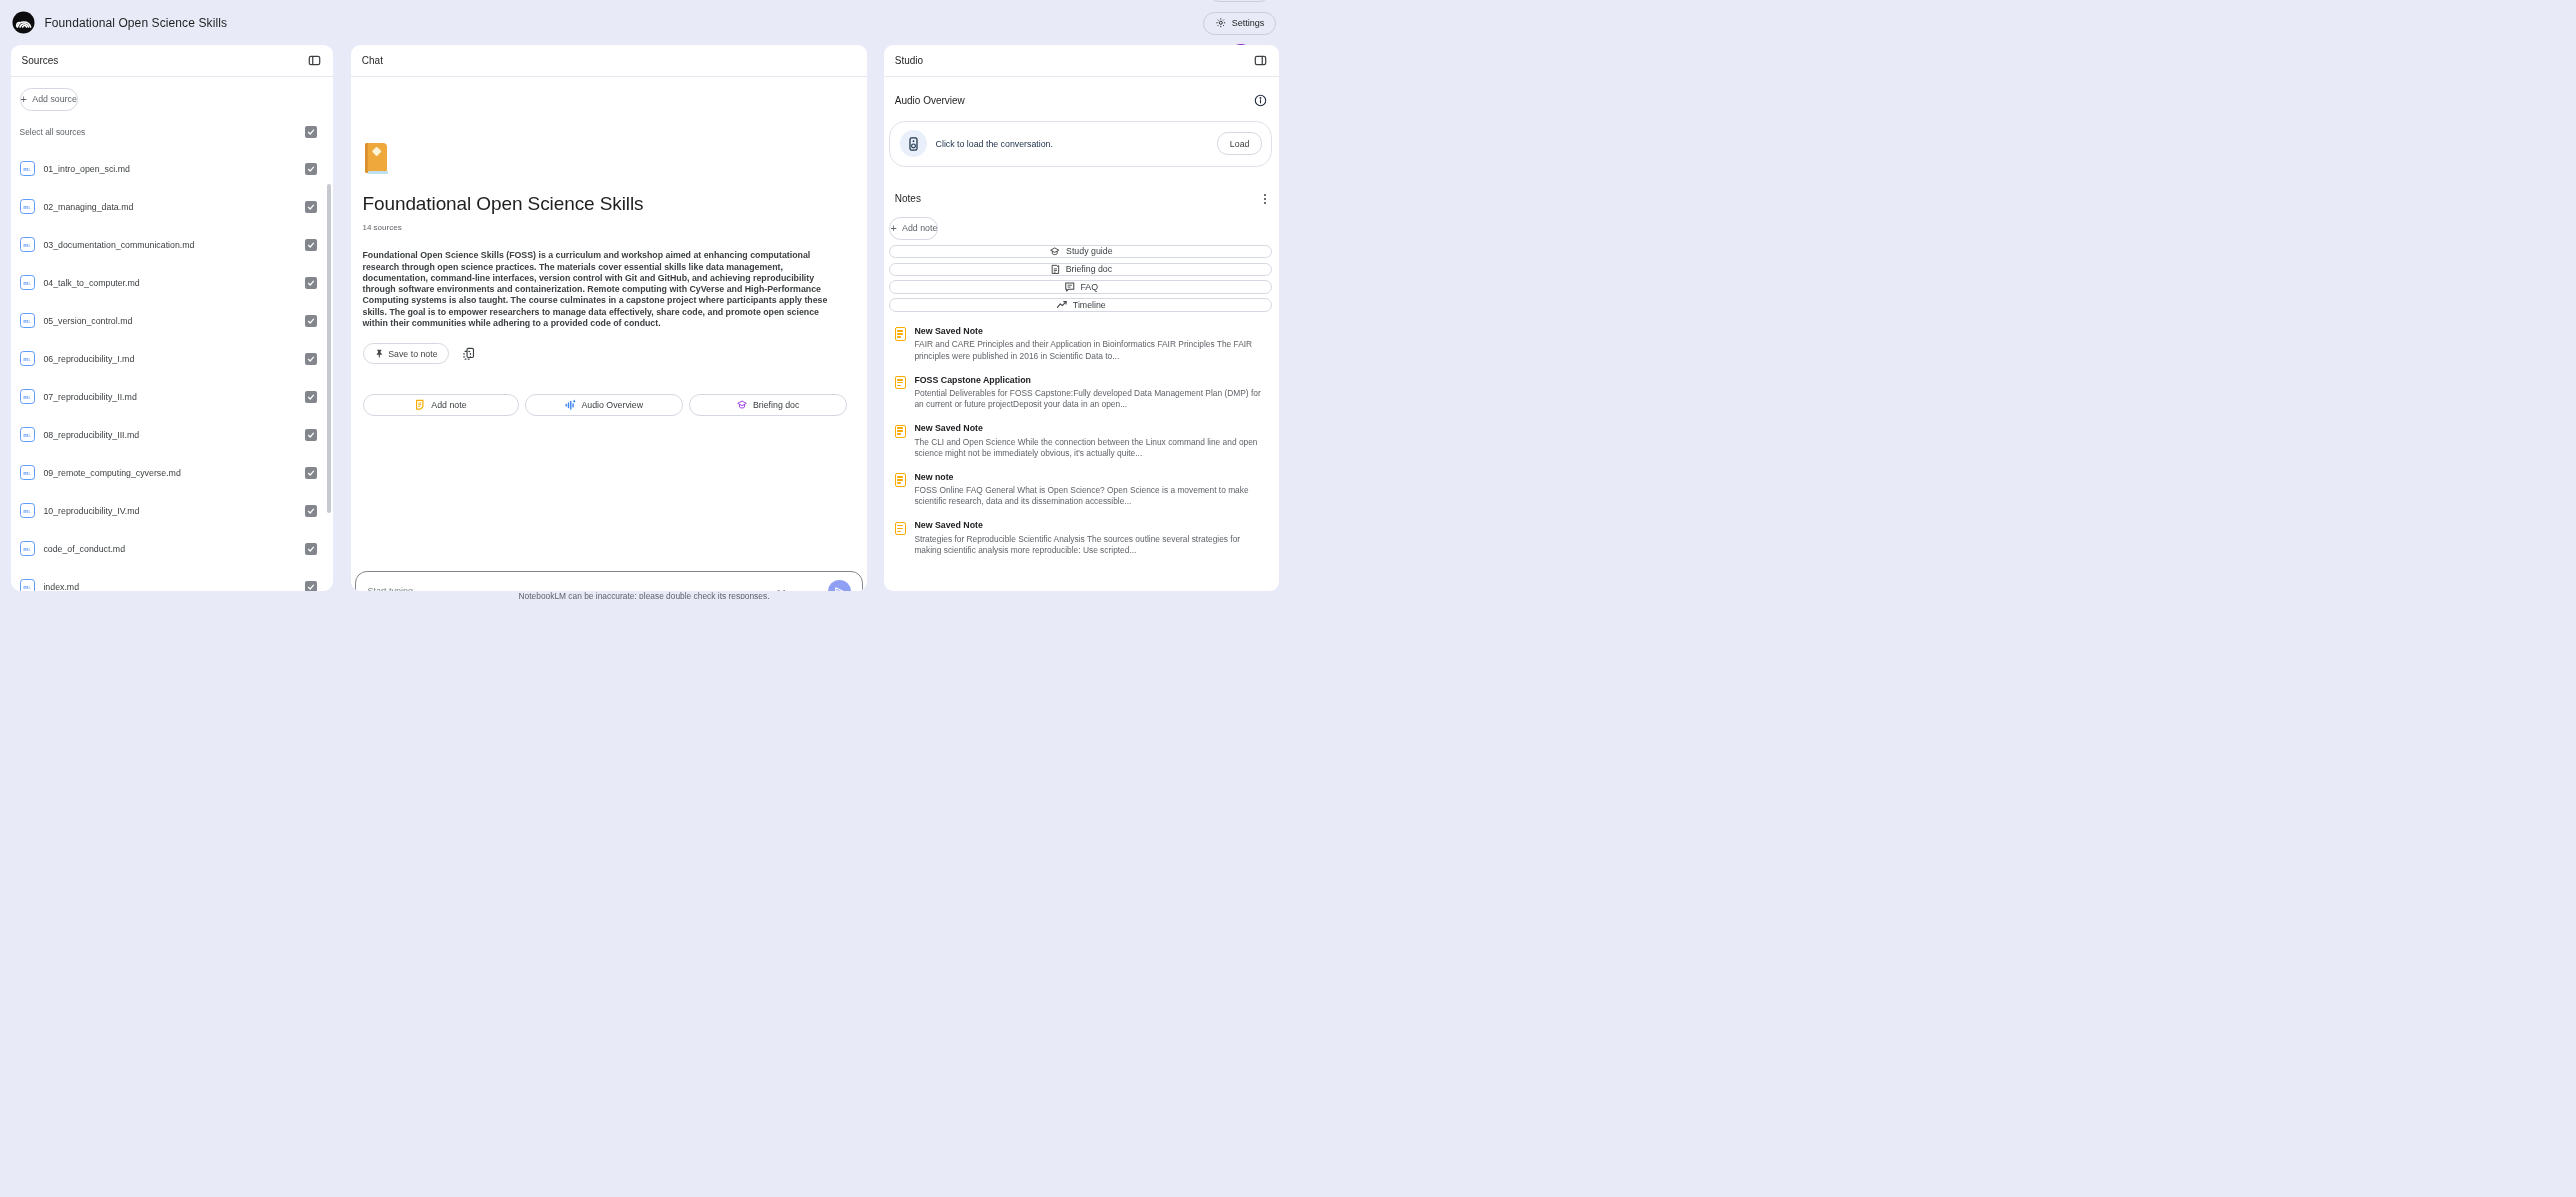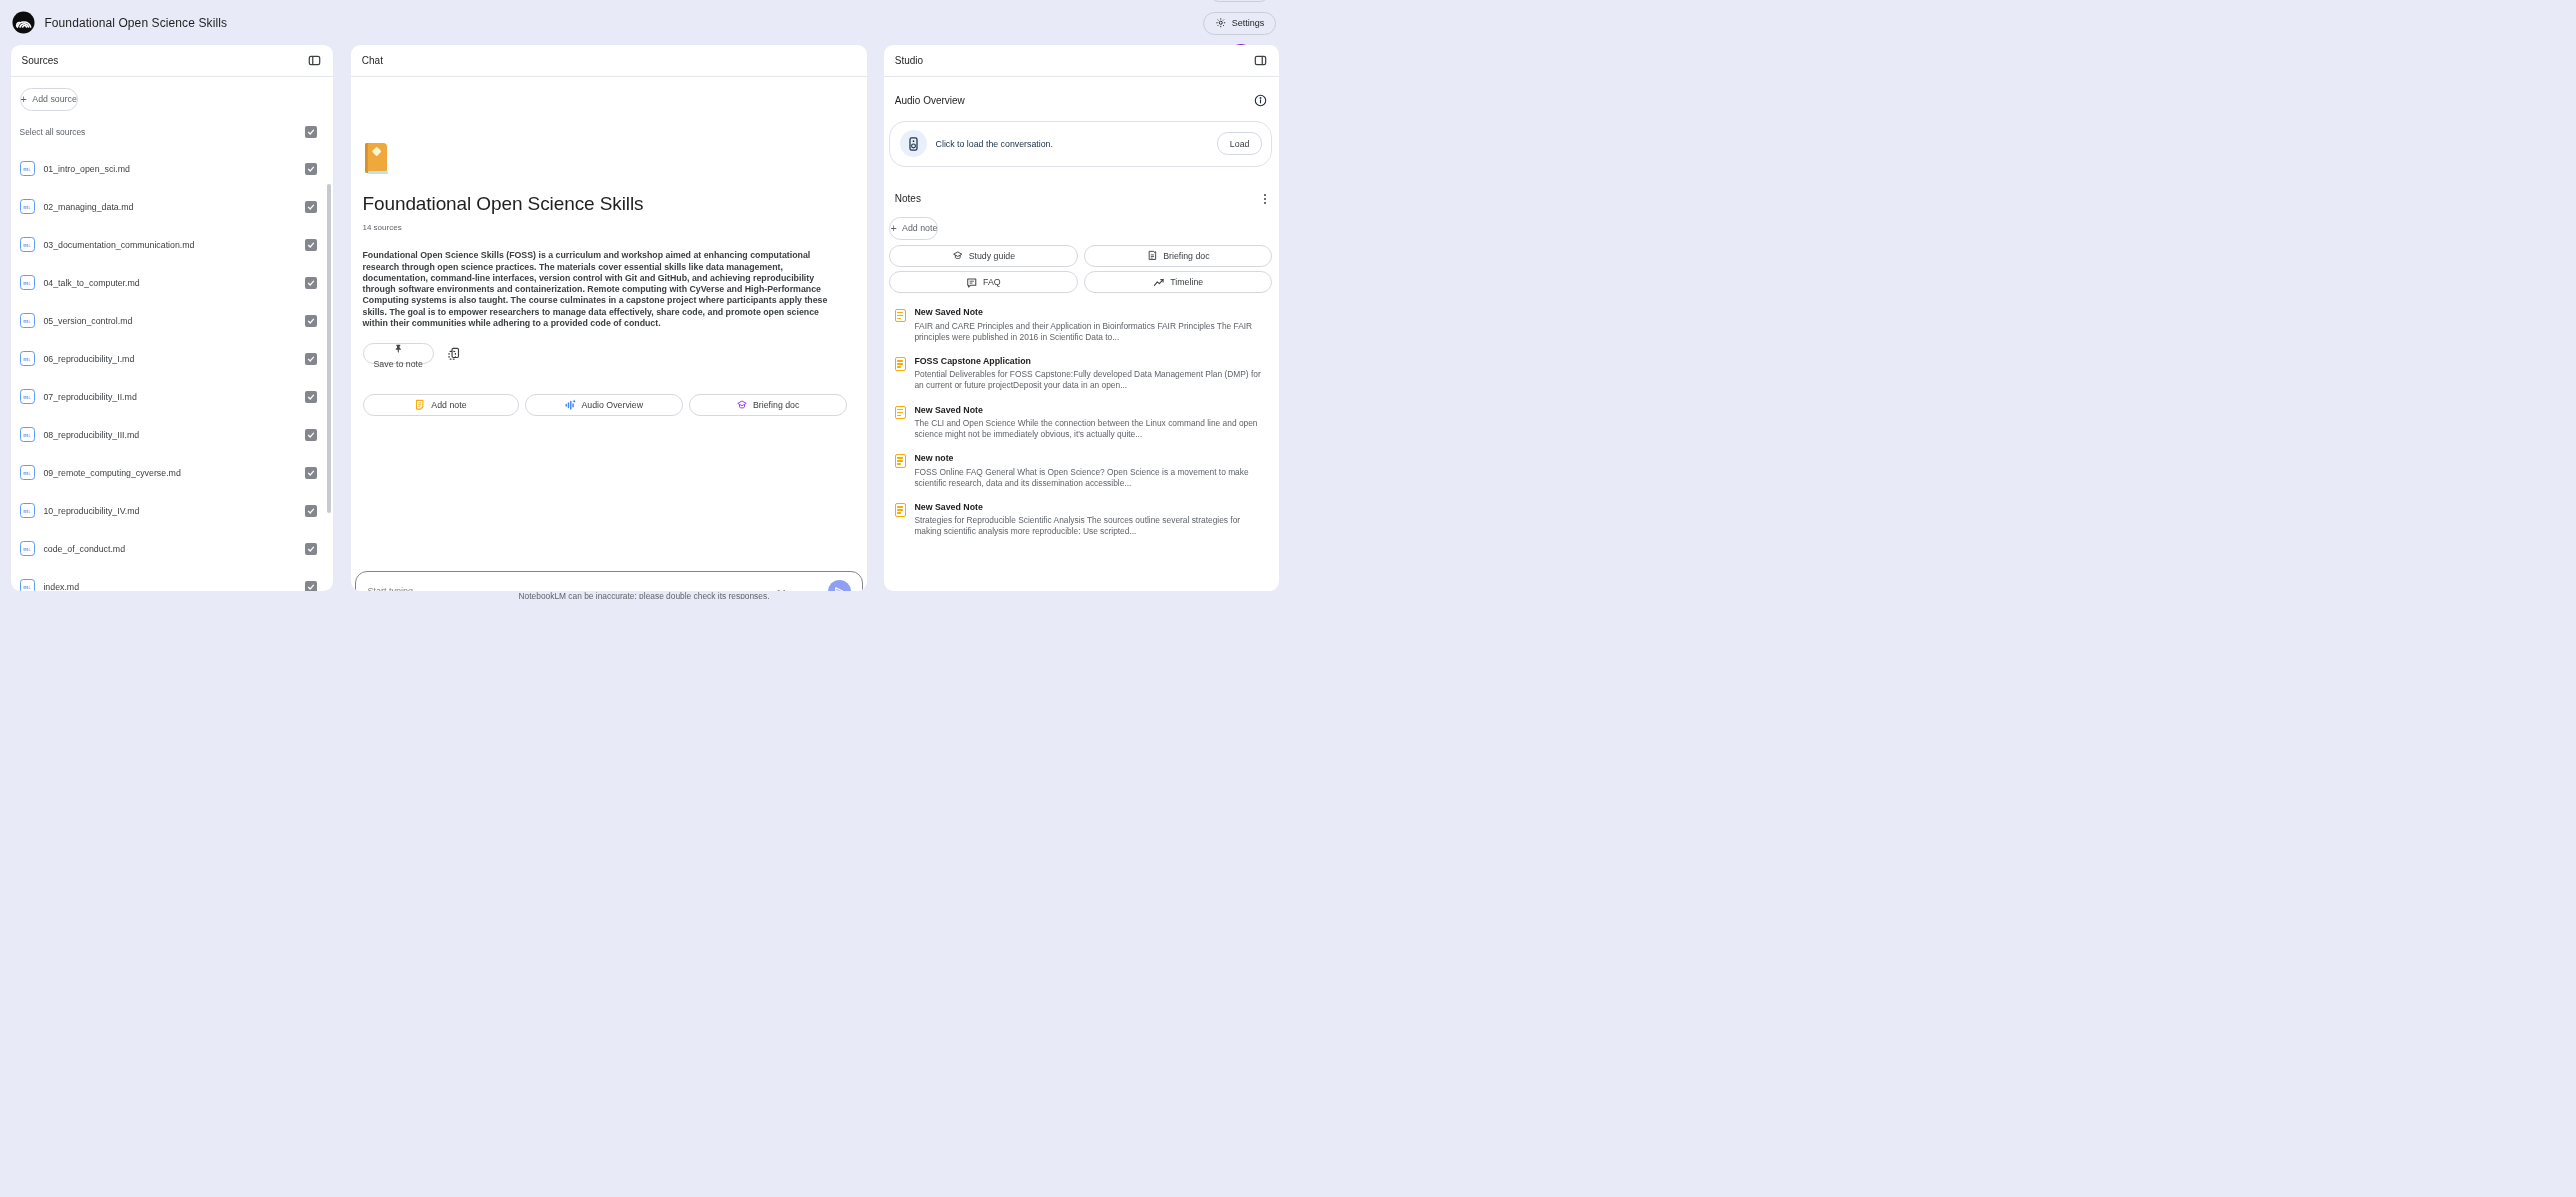--- a/index.html
+++ b/index.html
@@ -39,21 +39,21 @@
   
   .chat-body { position:relative; height:514px; padding:0 0 0 11.5px; }
   .book-icon { margin-top:66px; width:27px; height:32px; position:relative; }
   .book-cover { position:absolute; left:2.7px; top:0; width:21.6px; height:30px; background:#EFA83C; border-radius:2px 4px 4px 2px; box-shadow:inset 2.7px 0 0 #d98f2b; }
   .book-pages { position:absolute; left:5.4px; top:28px; width:20px; height:3.4px; background:#bfe0ee; border-radius:1.3px; }
   .book-gem { position:absolute; left:10px; top:5.4px; width:7.4px; height:7.4px; background:#fdf3d7; transform:rotate(45deg); border-radius:1.3px; }
   .chat-title { margin-top:17.5px; font-size:19px; color:#1f1f1f; letter-spacing:-0.1px; }
   .chat-sources-count { margin-top:8.8px; font-size:8px; color:#5f6368; }
   .chat-desc { margin-top:18px; width:482px; font-size:8.8px; font-weight:700; color:#3c4043; line-height:1.28; }
   .save-row { margin-top:14px; display:flex; align-items:center; gap:12px; }
-  .save-note-btn { display:flex; align-items:center; gap:4.7px; height:21px; padding:0 10px; border:0.7px solid #d5d8e0; border-radius:10.8px; background:#fff; font-size:8.8px; color:#444746; cursor:pointer;flex-direction:column; }
+  .save-note-btn { display:flex; align-items:center; gap:4.7px; height:21px; padding:0 10px; border:0.7px solid #d5d8e0; border-radius:10.8px; background:#fff; font-size:8.8px; color:#444746; cursor:pointer; }
   .action-row { margin-top:30px; display:flex; gap:6px; }
   .action-btn { height:22px; border:0.7px solid #d5d8e0; border-radius:11.5px; background:#fff; display:flex; align-items:center; justify-content:center; gap:5.4px; font-size:8.8px; color:#3c4043; cursor:pointer; }
   .action-btn.w1 { width:156px; } .action-btn.w2 { width:158px; }
 
   .chat-input { position:absolute; left:4px; right:4px; bottom:15px; height:71px; border:1px solid #82858b; border-radius:12px; background:#fff; }
   .chat-placeholder { position:absolute; left:11.5px; top:14px; font-size:9px; color:#80868b; }
   .input-sources { position:absolute; right:46px; top:15.5px; font-size:8px; color:#5f6368; }
   .send-btn { position:absolute; right:10.8px; top:8px; width:23px; height:23px; border-radius:50%; border:none; background:#8FA0F4; display:flex; align-items:center; justify-content:center; cursor:pointer; }
   .disclaimer { position:absolute; left:50%; transform:translateX(-50%); top:591px; font-size:8.4px; color:#5f6368; white-space:nowrap; }
 
@@ -61,21 +61,21 @@
   .section-head { display:flex; align-items:center; justify-content:space-between; margin:16px 10.8px 0 10.8px; }
   .section-title { font-size:10px; color:#1f1f1f; }
   .audio-card { margin:12px 6.7px 0 5.4px; height:46px; border:0.7px solid #dfe2e9; border-radius:16px; display:flex; align-items:center; padding:0 9.4px; }
   .audio-circle { width:27px; height:27px; border-radius:50%; background:#e9f0fb; display:flex; align-items:center; justify-content:center; flex:0 0 auto; }
   .audio-msg { font-size:8.8px; color:#20344d; margin-left:8.8px; }
   .load-btn { margin-left:auto; height:23px; padding:0 11.5px; border:0.7px solid #d5d8e0; border-radius:10.8px; background:#fff; font-size:8.8px; color:#3c4043; cursor:pointer; }
   .dots3 { display:flex; flex-direction:column; gap:1.7px; padding:2px; cursor:pointer; }
   .dots3 span { width:2.4px; height:2.4px; border-radius:50%; background:#3c4043; }
   .addnote-btn { display:flex; align-items:center; justify-content:center; gap:5.4px; height:23px; margin:10.8px 6.7px 0 5.4px; border:0.7px solid #d5d8e0; border-radius:11.5px; background:#fff; color:#5f6368; font-size:8.8px; cursor:pointer; }
   .addnote-btn .plus { font-size:10.8px; }
-  .tools-grid { display:flex; flex-wrap:wrap; gap:4.7px 6.7px; margin:4.7px 6.7px 0 5.4px; }
+  .tools-grid { display:flex; flex-wrap:wrap; gap:4.7px 6.7px; margin:4.7px 6.7px 0 5.4px;flex-direction:column; }
   .tool-btn { flex:1 1 44%; height:22px; border:0.7px solid #d5d8e0; border-radius:11.5px; background:#fff; display:flex; align-items:center; justify-content:center; gap:5.4px; font-size:8.8px; color:#3c4043; cursor:pointer; }
   .notes-list { margin:14px 9.4px 0 10.8px; }
   .note-item { display:flex; margin-bottom:13px; cursor:pointer; }
   .note-ic { width:10.8px; height:13.5px; border:1.7px solid #F9AB00; border-radius:2px; margin-top:1.3px; flex:0 0 auto; display:flex; flex-direction:column; justify-content:center; gap:1.3px; padding:0 1.3px; }
   .note-ic span { height:1.7px; background:#F9AB00; border-radius:0.7px; }
   .note-ic span:last-child { width:60%; }
   .note-txt { margin-left:8.8px; }
   .note-title { font-size:8.8px; font-weight:700; color:#202124; line-height:1.3; }
   .note-snippet { font-size:8.4px; color:#5f6368; line-height:1.32; margin-top:2px; display:-webkit-box; -webkit-line-clamp:2; -webkit-box-orient:vertical; overflow:hidden; max-width:352px; }
 

